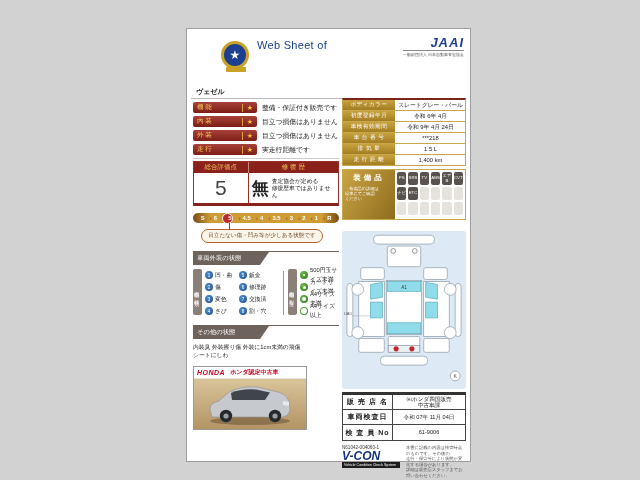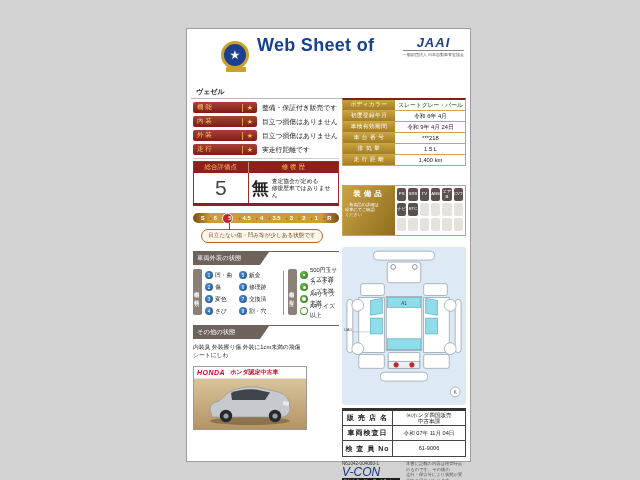--- a/index.html
+++ b/index.html
@@ -4,23 +4,23 @@
 <style>
   *{box-sizing:border-box;margin:0;padding:0}
   html,body{width:640px;height:480px;overflow:hidden}
   body{background:#d2d2d2;position:relative;font-family:"Liberation Sans",sans-serif;color:#222}
   .sheet{position:absolute;left:186px;top:28px;width:285px;height:434px;background:#fff;border:1px solid #9e9e9e}
 
   
   .emblem{position:absolute;left:34px;top:12px;width:30px;height:34px}
   .emblem .ring{width:28px;height:28px;border-radius:50%;background:#1d3f8f;border:3px solid #c9a227;display:flex;align-items:center;justify-content:center;color:#fff;font-size:12px}
   .emblem .ribbon{width:20px;height:5px;background:#c9a227;margin:-2px auto 0;border-radius:1px}
-  .title{position:absolute;left:70px;top:8px;color:#17418c;font-weight:bold;font-size:18px;line-height:17px;letter-spacing:.3px}
+  .title{position:absolute;left:70px;top:8px;color:#17418c;font-weight:normal;font-size:11px;line-height:17px;letter-spacing:.3px}
   .title .l2{padding-left:20px}
-  .jaai{position:absolute;right:6px;top:6px;text-align:center}
+  .jaai{position:absolute;right:6px;top:6px;text-align:right}
   .jaai .logo{font-size:13px;font-weight:bold;font-style:italic;color:#1d3f8f;letter-spacing:1px}
   .jaai .sub{font-size:4px;color:#555;border-top:1px solid #888;padding-top:1px}
   .vname{position:absolute;left:9px;top:58px;font-size:7px;font-weight:bold}
   .hr1{position:absolute;left:4px;right:4px;top:69px;border-top:1px solid #bbb}
 
   .colL{position:absolute;left:6px;top:73px;width:146px}
   .colR{position:absolute;left:155px;top:69px;width:124px}
 
   
   .rrow{display:flex;align-items:center;height:11px;margin-bottom:3px}
@@ -76,21 +76,21 @@
   .pcap{color:#cc0022;font-size:6px;font-weight:bold}
   .pimg{height:50px;background:linear-gradient(#d9c49a,#b39465);position:relative;overflow:hidden}
 
   
   .itable{border-top:2px solid #7a241c;border-left:1px solid #c9a84c;border-right:1px solid #c9a84c}
   .irow{display:flex;height:11px;border-bottom:1px solid #c9a84c}
   .ilabel{width:52px;background:linear-gradient(#c9a23f,#a37d22);color:#fff;font-size:5.6px;display:flex;align-items:center;justify-content:center;letter-spacing:.5px;flex:none}
   .ival{flex:1;display:flex;align-items:center;justify-content:center;font-size:5.8px;border-left:1px solid #fff}
 
   
-  .ebox{display:flex;margin-top:19px;border:1px solid #c9a84c;height:51px}
+  .ebox{display:flex;margin-top:3px;border:1px solid #c9a84c;height:51px}
   .elabel{width:52px;background:linear-gradient(120deg,#caa344,#8f6d1d);color:#fff;padding:3px 2px;flex:none}
   .elabel .t{font-size:7.5px;font-weight:bold;letter-spacing:3px;text-align:center}
   .elabel .n{font-size:4.2px;line-height:5.2px;margin-top:3px;white-space:pre-line}
   .egrid{flex:1;display:grid;grid-template-columns:repeat(6,1fr);grid-auto-rows:13px;gap:2px;padding:2px}
   .badge{border-radius:2px;font-size:4.3px;display:flex;align-items:center;justify-content:center;text-align:center;line-height:4.5px}
   .on{background:#5a524e;color:#fff}
   .off{background:#e6e3df}
 
   
   .dbox{margin-top:11px;background:#dde9f5;border-radius:3px;height:158px;padding:1px}
@@ -99,21 +99,21 @@
   .dtable{margin-top:3px;border:1px solid #444;border-top:3px solid #333}
   .drow{display:flex;height:15px;border-bottom:1px solid #444}
   .drow:last-child{border-bottom:none}
   .dlabel{width:50px;font-size:7px;font-weight:bold;display:flex;align-items:center;justify-content:center;letter-spacing:1px;border-right:1px solid #444;flex:none}
   .dval{flex:1;display:flex;flex-direction:column;align-items:center;justify-content:center;font-size:5.6px;line-height:6.5px}
 
   
   .foot{display:flex;margin-top:4px}
   .fleft{width:60px;flex:none}
   .fcode{font-size:4.6px;color:#333}
-  .vcon{font-size:12px;font-weight:normal;font-style:italic;color:#16357c;line-height:12px}
+  .vcon{font-size:12px;font-weight:bold;font-style:italic;color:#16357c;line-height:12px}
   .vconbar{background:#1c1c1c;color:#fff;font-size:3.6px;padding:1px 2px;width:58px;white-space:nowrap}
   .fdisc{flex:1;font-size:4.3px;color:#555;line-height:5.6px;margin-left:4px;white-space:pre-line}
 </style>
 </head>
 <body>
 
 <div class="sheet">
 
   <div class="emblem">
     <div class="ring">★</div>

